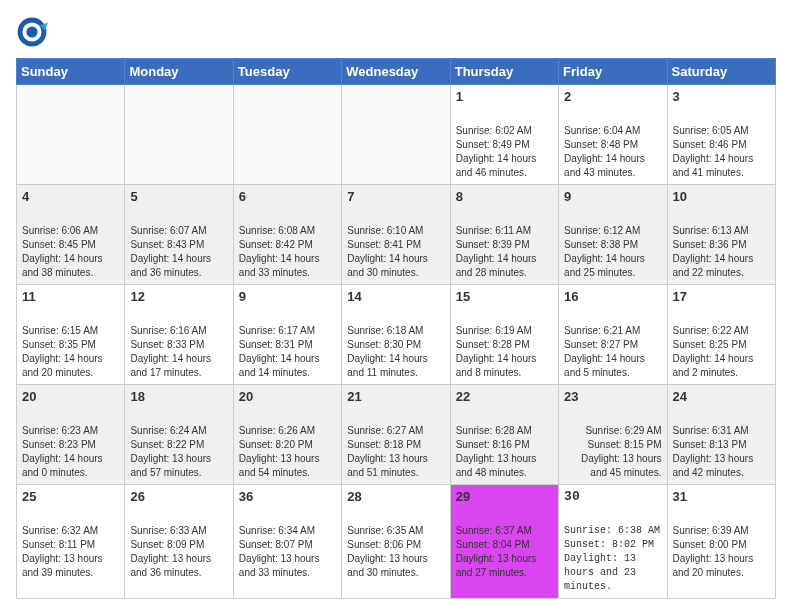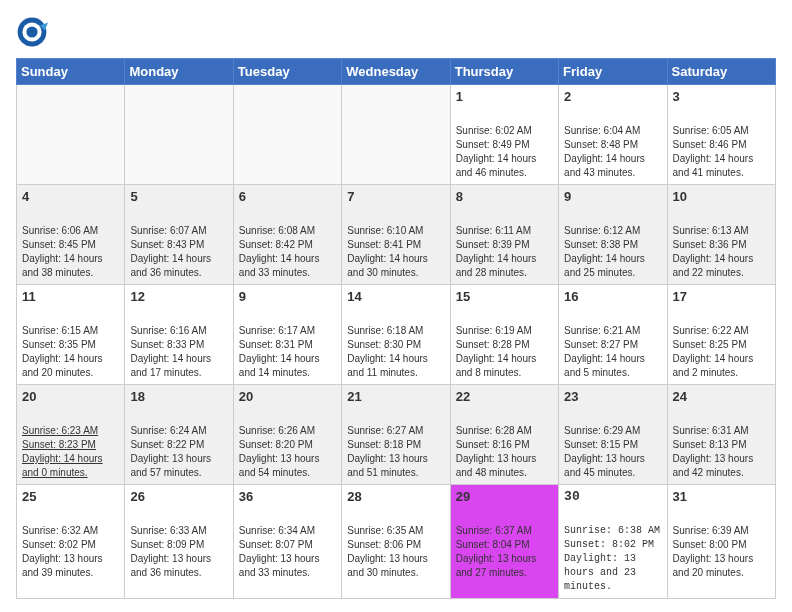--- a/index.html
+++ b/index.html
@@ -241,21 +241,21 @@
         <td style="background: rgb(255, 255, 255);">
           <span class="day-num">17</span>
           <div class="day-info" style="white-space: pre-line;">Sunrise: 6:22 AM
 Sunset: 8:25 PM
 Daylight: 14 hours and 2 minutes.</div>
         </td>
       </tr>
       <tr>
         <td style="background: rgb(240, 240, 240);">
           <span class="day-num">20</span>
-          <div class="day-info" style="white-space: pre-line; text-decoration: underline;">Sunrise: 6:23 AM
+          <div class="day-info" style="white-space: pre-line;">Sunrise: 6:23 AM
 Sunset: 8:23 PM
 Daylight: 14 hours and 0 minutes.</div>
         </td>
         <td style="background: rgb(240, 240, 240);">
           <span class="day-num">18</span>
           <div class="day-info" style="white-space: pre-line;">Sunrise: 6:24 AM
 Sunset: 8:22 PM
 Daylight: 13 hours and 57 minutes.</div>
         </td>
         <td style="background: rgb(240, 240, 240);">
@@ -271,36 +271,36 @@
 Daylight: 13 hours and 51 minutes.</div>
         </td>
         <td style="background: rgb(240, 240, 240);">
           <span class="day-num">22</span>
           <div class="day-info" style="white-space: pre-line;">Sunrise: 6:28 AM
 Sunset: 8:16 PM
 Daylight: 13 hours and 48 minutes.</div>
         </td>
         <td style="background: rgb(240, 240, 240);">
           <span class="day-num">23</span>
-          <div class="day-info" style="white-space: pre-line;">Sunrise: 6:29 AM
+          <div class="day-info" style="white-space: pre-line; text-align: right;">Sunrise: 6:29 AM
 Sunset: 8:15 PM
 Daylight: 13 hours and 45 minutes.</div>
         </td>
         <td style="background: rgb(240, 240, 240);">
           <span class="day-num">24</span>
           <div class="day-info" style="white-space: pre-line;">Sunrise: 6:31 AM
 Sunset: 8:13 PM
 Daylight: 13 hours and 42 minutes.</div>
         </td>
       </tr>
       <tr>
         <td style="background: rgb(255, 255, 255);">
           <span class="day-num">25</span>
           <div class="day-info" style="white-space: pre-line;">Sunrise: 6:32 AM
-Sunset: 8:02 PM
+Sunset: 8:11 PM
 Daylight: 13 hours and 39 minutes.</div>
         </td>
         <td style="background: rgb(255, 255, 255);">
           <span class="day-num">26</span>
           <div class="day-info" style="white-space: pre-line;">Sunrise: 6:33 AM
 Sunset: 8:09 PM
 Daylight: 13 hours and 36 minutes.</div>
         </td>
         <td style="background: rgb(255, 255, 255);">
           <span class="day-num">36</span>

